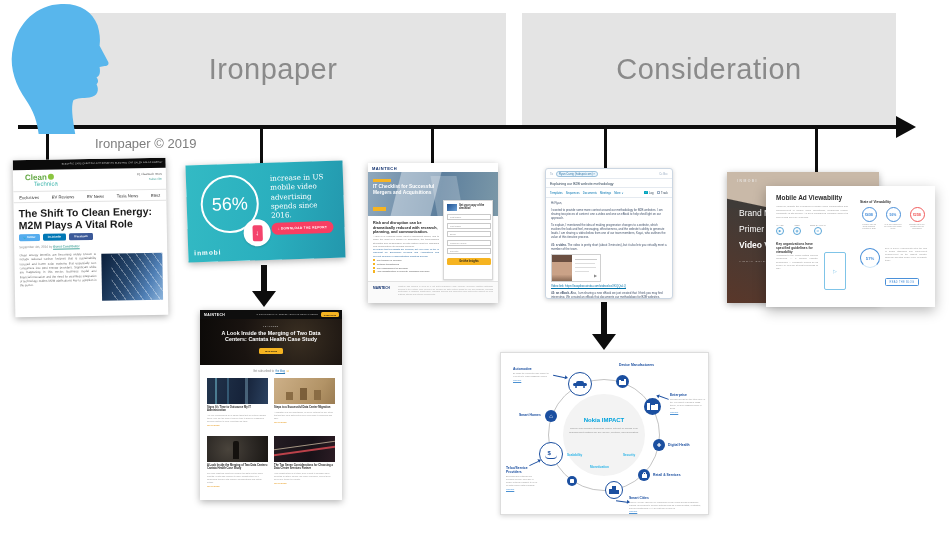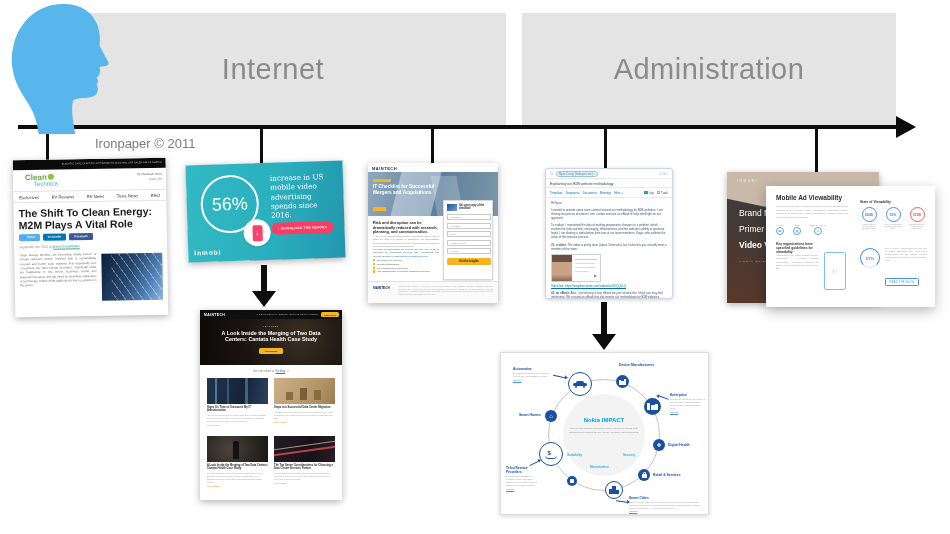--- a/index.html
+++ b/index.html
@@ -25,35 +25,35 @@
   .fld{position:absolute;left:3px;width:44px;height:6px;border:.5px solid #c9c9c9;border-radius:.5px;font-size:2.3px;color:#9a9a9a;display:flex;align-items:center;padding-left:2px;background:#fff;}
   .stat-circ{border-radius:50%;display:flex;align-items:center;justify-content:center;font-weight:bold;}
   .em-p{margin:0 0 3px 0;font-size:2.9px;line-height:1.4;color:#42526b;}
 </style>
 </head>
 <body>
 
 <div class="stage">
 
   <div class="banner" style="left:40px;width:466px;">
-    <span>Internet</span>
+    <span>Ironpaper</span>
   </div>
   <div class="banner" style="left:522px;width:374px;">
-    <span>Administration</span>
+    <span>Consideration</span>
   </div>
 
   <div class="a" style="left:18px;top:125px;width:880px;height:4px;background:#0d0d0d;"></div>
   <div class="a" style="left:896px;top:116px;width:0;height:0;border-left:20px solid #0d0d0d;border-top:11px solid transparent;border-bottom:11px solid transparent;"></div>
   <div class="tick" style="left:46px;top:127px;height:33px;"></div>
   <div class="tick" style="left:260px;top:127px;height:37px;"></div>
   <div class="tick" style="left:431px;top:127px;height:37px;"></div>
   <div class="tick" style="left:604px;top:127px;height:42px;"></div>
   <div class="tick" style="left:815px;top:127px;height:48px;"></div>
 
-  <div class="a" style="left:95px;top:136px;font-size:13px;color:#7d7d7d;">Ironpaper © 2011</div>
+  <div class="a" style="left:95px;top:136px;font-size:13px;color:#7d7d7d;">Ironpaper © 2019</div>
 
   <svg class="a" style="left:8px;top:2px;width:106px;height:132px;" viewBox="0 0 100 130">
     <path d="M28,130 C26,112 20,103 12,91 C3,76 -1,60 3,44 C8,20 26,3 50,2 C68,1 81,9 86,23 C88,30 89,37 88,43 L96,58 C98,61 96,63 93,63 L88,64 C89,70 88,73 85,74 C87,77 87,79 85,81 C88,87 86,93 78,94 C71,95 66,94 62,97 C60,104 61,112 64,130 Z" fill="#58b6ec"></path>
   </svg>
 
   <div class="a" style="left:261px;top:265px;width:6px;height:27px;background:#0d0d0d;"></div>
   <div class="a" style="left:252px;top:291px;width:0;height:0;border-left:12px solid transparent;border-right:12px solid transparent;border-top:16px solid #0d0d0d;"></div>
   <div class="a" style="left:601px;top:302px;width:6px;height:33px;background:#0d0d0d;"></div>
   <div class="a" style="left:592px;top:334px;width:0;height:0;border-left:12px solid transparent;border-right:12px solid transparent;border-top:16px solid #0d0d0d;"></div>
 

